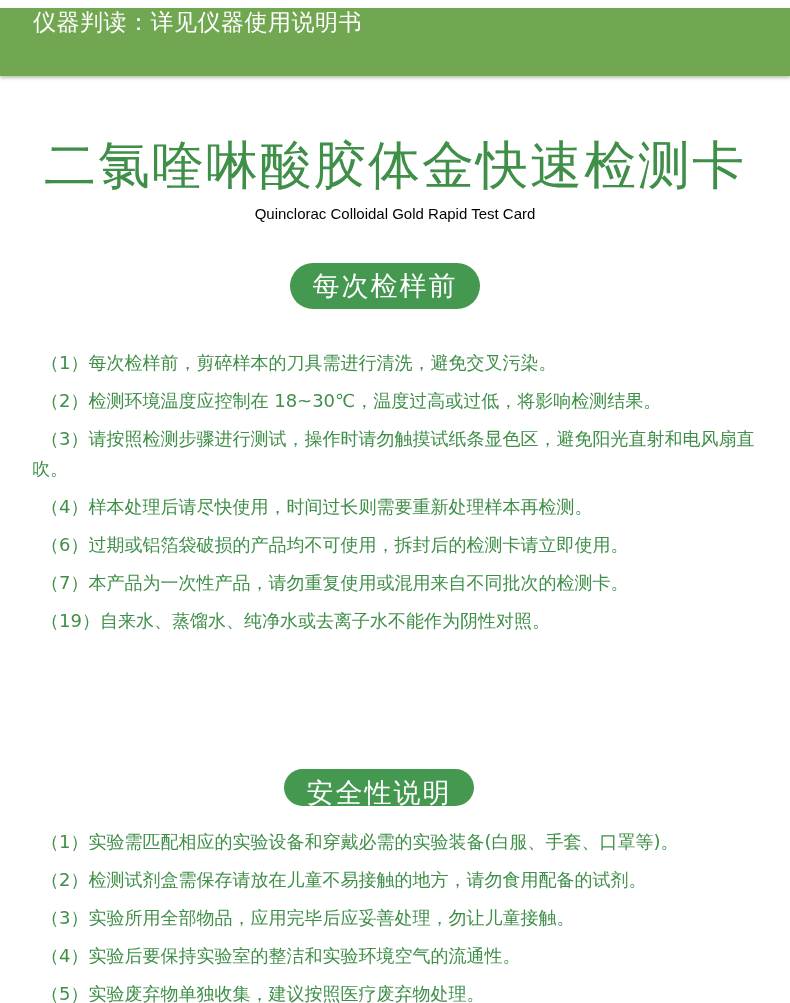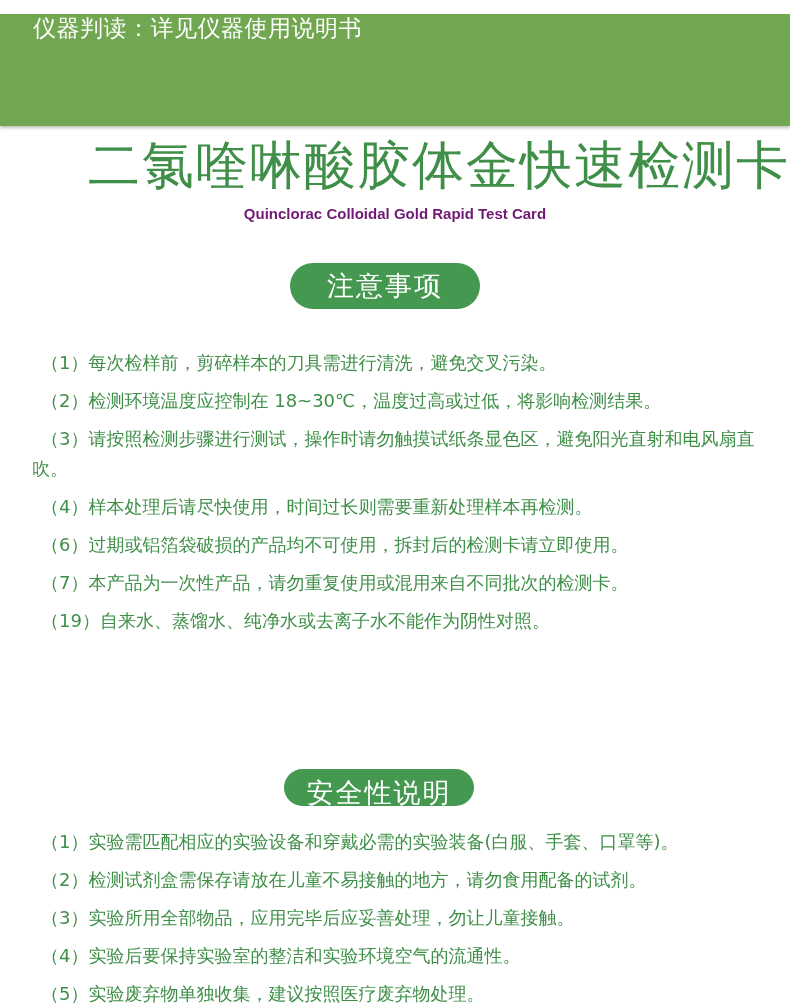--- a/index.html
+++ b/index.html
@@ -2,37 +2,36 @@
 <html><head>
 <meta charset="utf-8">
 <style>
   html, body { margin: 0; padding: 0; }
   body {
     width: 790px; height: 1003px; overflow: hidden; background: #ffffff;
     font-family: "DejaVu Sans", "Liberation Sans", sans-serif;
     position: relative;
   }
   .top-banner {
-    position: absolute; left: 0; top: 14px; width: 790px; height: 112px;
+    position: absolute; left: 0; top: 8px; width: 790px; height: 68px;
     background: #72a752;
     box-shadow: 0 2px 3px rgba(120,140,110,0.5);
   }
   .top-banner .line {
     position: absolute; left: 33px; top: -2px;
     color: #ffffff; font-size: 23px; letter-spacing: 0.5px; line-height: 32px;
   }
   .title {
-    position: absolute; left: 0; top: 133px; width: 790px; text-align: right;
+    position: absolute; left: 0; top: 133px; width: 790px; text-align: center;
     color: #3f8f48; font-size: 52px; line-height: 64px; letter-spacing: 2px;
   }
   .subtitle {
     position: absolute; left: 0; top: 203px; width: 790px; text-align: center;
-    color: #701a75; font-size: 15px; line-height: 22px;
+    color: #000000; font-size: 15px; line-height: 22px;
     font-family: "Liberation Sans", sans-serif;
-    font-weight: bold;
   }
   .pill {
     position: absolute; background: #44984f; color: #ffffff;
     border-radius: 24px; text-align: center; font-size: 27px;
     letter-spacing: 2px;
   }
   .pill1 { left: 290px; top: 263px; width: 190px; height: 46px; line-height: 46px; }
   .pill2 { left: 284px; top: 769px; width: 190px; height: 37px; line-height: 47px; }
   .list {
     position: absolute; left: 24px; width: 745px;
@@ -49,21 +48,21 @@
 </head>
 <body>
 
 <div class="top-banner">
   <div class="line">仪器判读：详见仪器使用说明书</div>
 </div>
 
 <div class="title">二氯喹啉酸胶体金快速检测卡</div>
 <div class="subtitle">Quinclorac Colloidal Gold Rapid Test Card</div>
 
-<div class="pill pill1">注意事项</div>
+<div class="pill pill1">每次检样前</div>
 
 <div class="list list1">
   <p class="item">（1）每次检样前，剪碎样本的刀具需进行清洗，避免交叉污染。</p>
   <p class="item">（2）检测环境温度应控制在 18~30℃，温度过高或过低，将影响检测结果。</p>
   <p class="item">（3）请按照检测步骤进行测试，操作时请勿触摸试纸条显色区，避免阳光直射和电风扇直吹。</p>
   <p class="item">（4）样本处理后请尽快使用，时间过长则需要重新处理样本再检测。</p>
   <p class="item">（6）过期或铝箔袋破损的产品均不可使用，拆封后的检测卡请立即使用。</p>
   <p class="item">（7）本产品为一次性产品，请勿重复使用或混用来自不同批次的检测卡。</p>
   <p class="item">（19）自来水、蒸馏水、纯净水或去离子水不能作为阴性对照。</p>
 </div>

